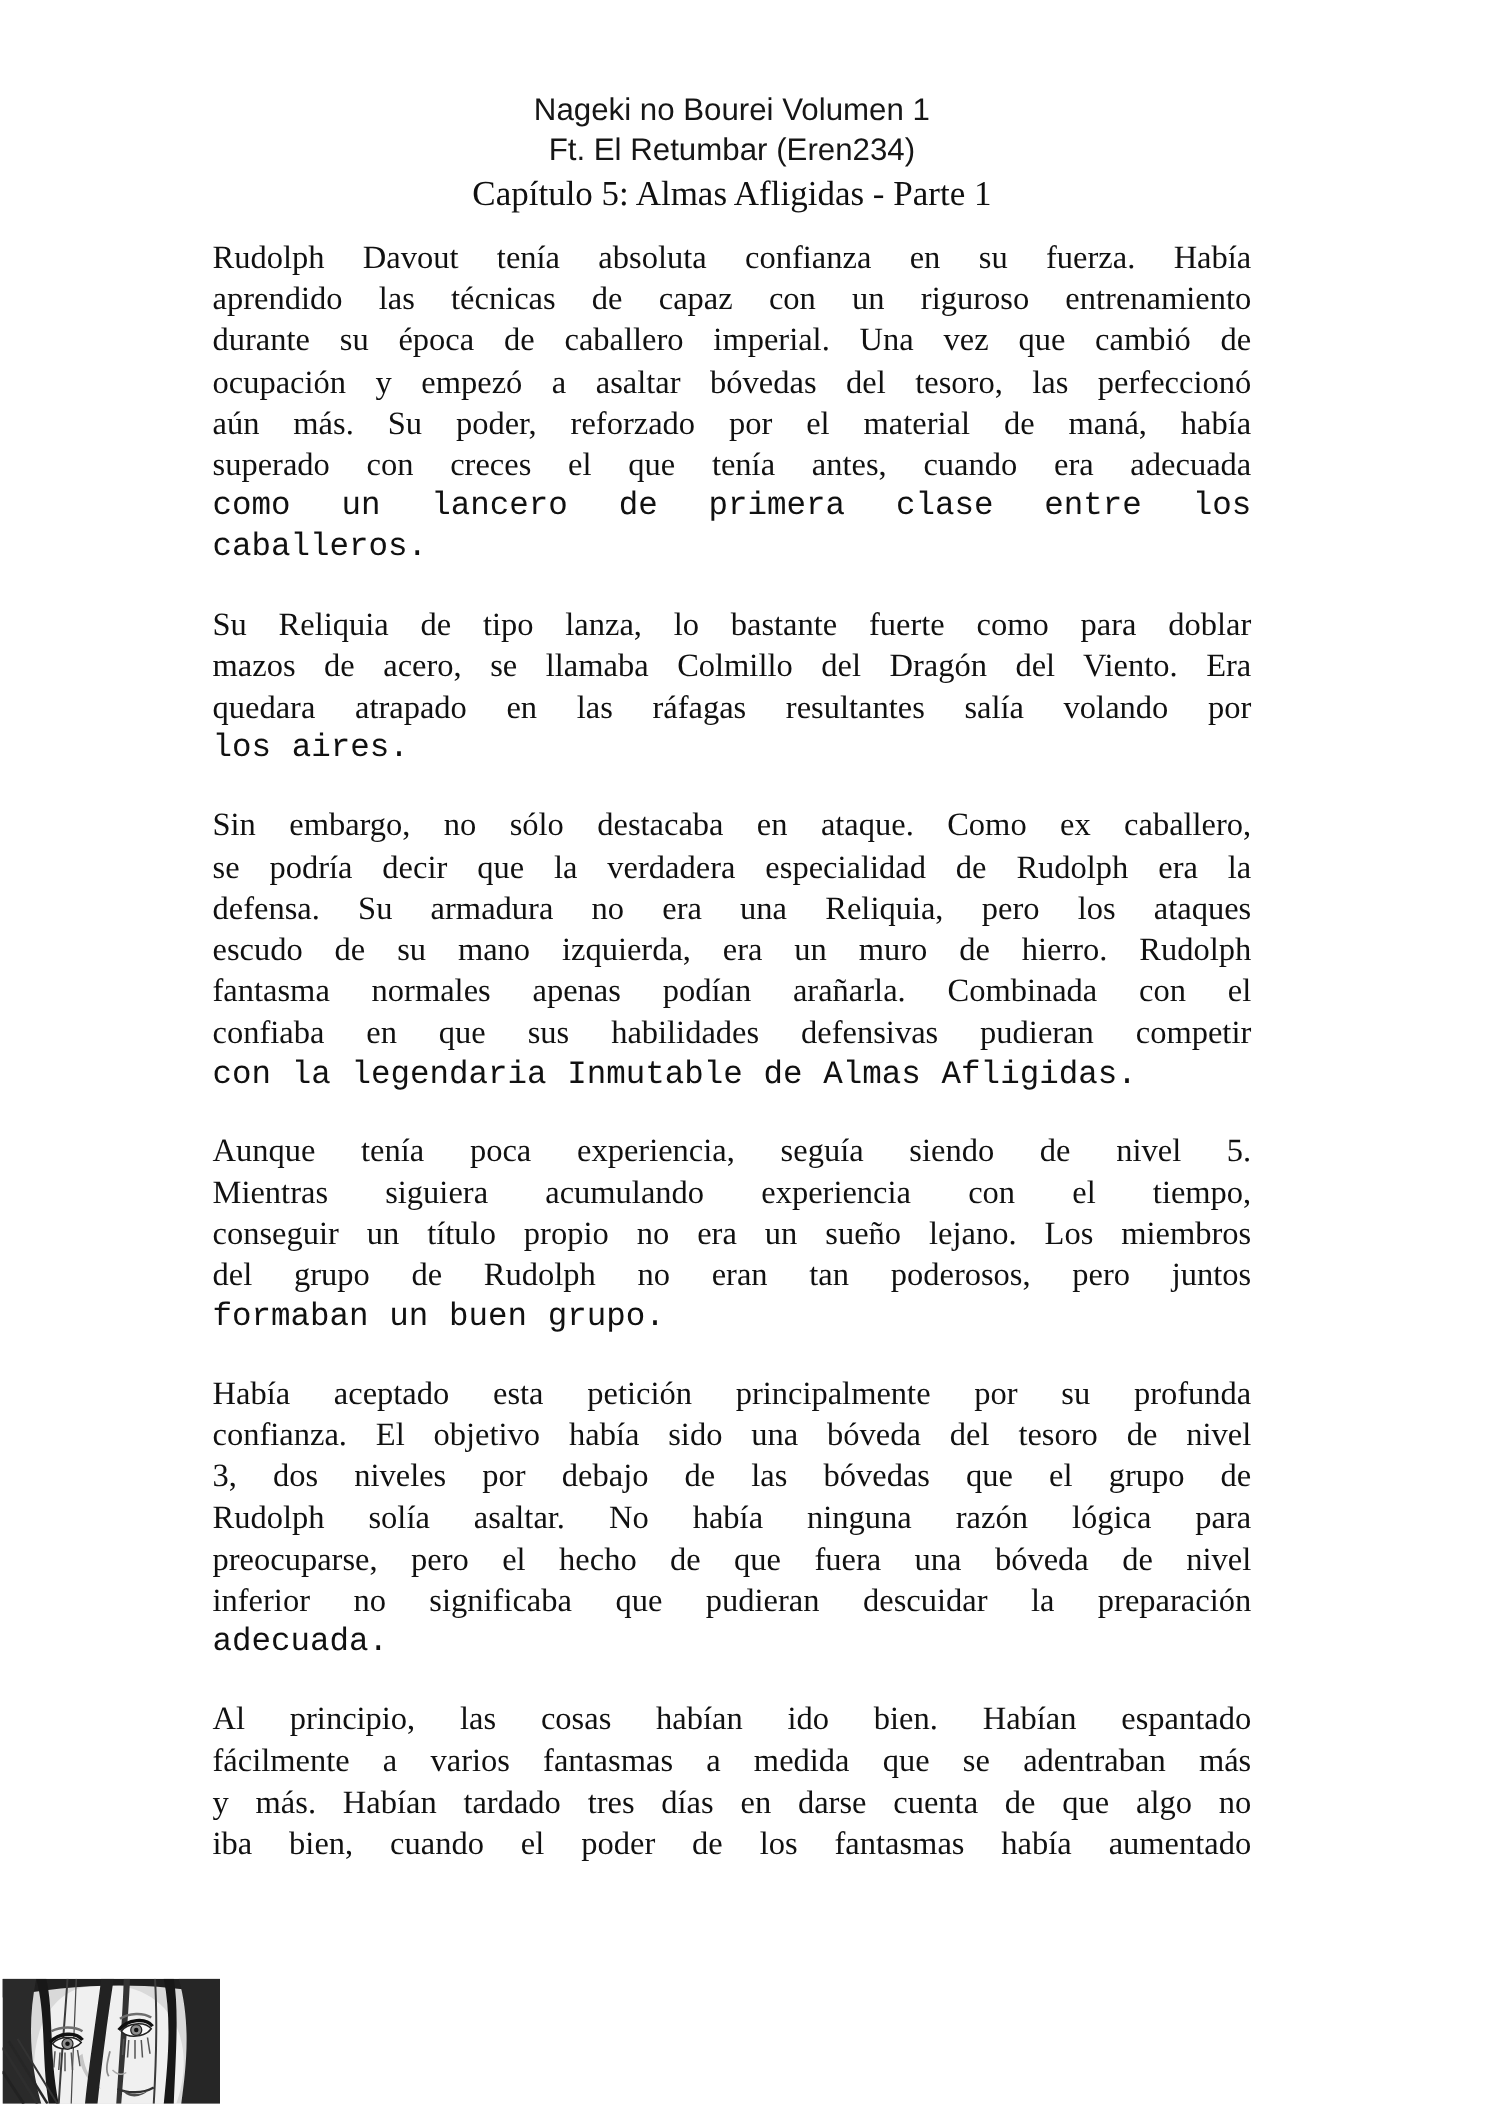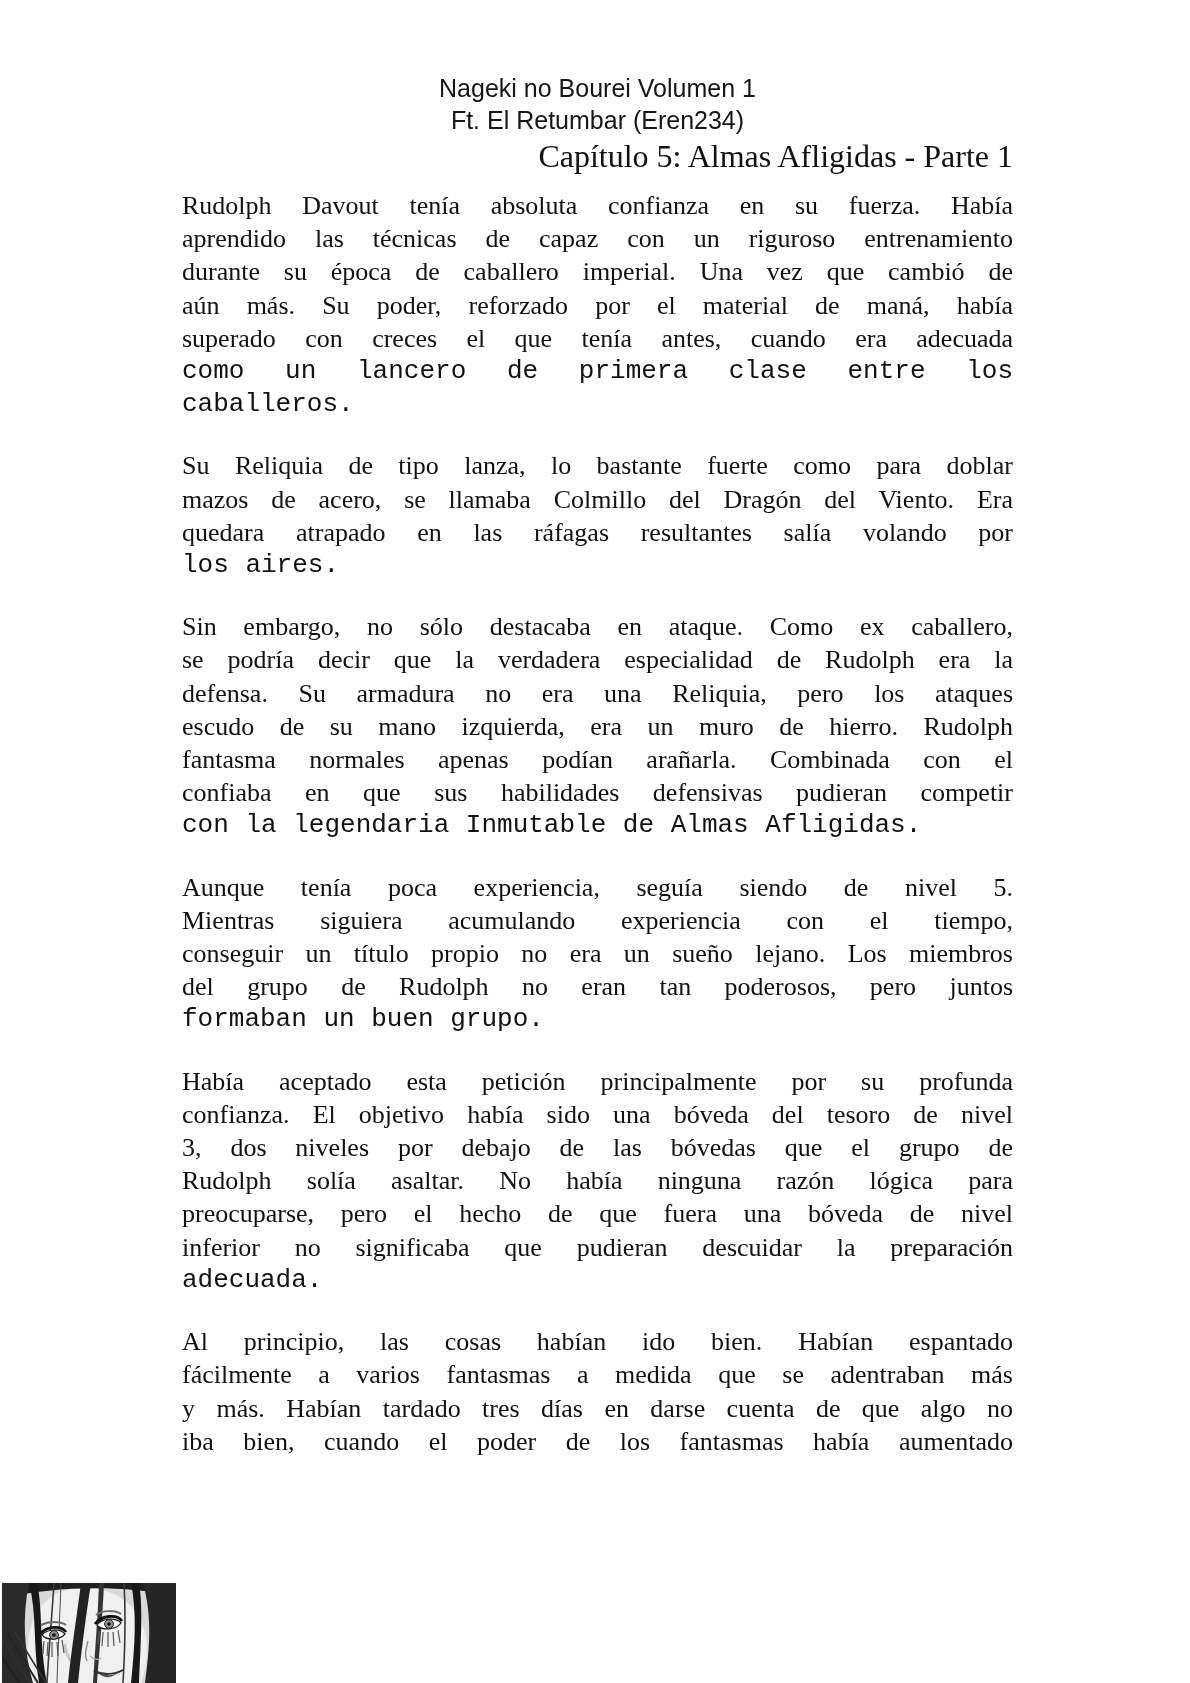--- a/index.html
+++ b/index.html
@@ -7,38 +7,38 @@
   body {
     width: 1190px;
     height: 1683px;
     position: relative;
     overflow: hidden;
     font-family: "Liberation Serif", serif;
     color: #111111;
   }
   .content {
     position: absolute;
-    left: 182px;
+    left: 170px;
     top: 0;
     width: 831px;
   }
   .doc-header {
     padding-top: 72px;
     text-align: center;
     font-family: "Liberation Sans", sans-serif;
     font-size: 25px;
     line-height: 32px;
     color: #161616;
   }
   .chapter-title {
     margin-top: 3px;
-    font-size: 32px;
+    font-size: 28px;
     line-height: 34px;
     font-weight: normal;
-    text-align: right;
+    text-align: center;
     color: #101010;
   }
   .para {
     margin-top: 28px;
     font-size: 26px;
     line-height: 33.2px;
   }
   #paragraphs .para:first-child { margin-top: 16px; }
   .line {
     text-align: justify;
@@ -65,20 +65,21 @@
   <div class="doc-header">
     <div>Nageki no Bourei Volumen 1</div>
     <div>Ft. El Retumbar (Eren234)</div>
   </div>
   <div class="chapter-title">Capítulo 5: Almas Afligidas - Parte 1</div>
   <div id="paragraphs">
       <div class="para">
         <div class="line">Rudolph Davout tenía absoluta confianza en su fuerza. Había</div>
         <div class="line">aprendido las técnicas de capaz con un riguroso entrenamiento</div>
         <div class="line">durante su época de caballero imperial. Una vez que cambió de</div>
+        <div class="line">ocupación y empezó a asaltar bóvedas del tesoro, las perfeccionó</div>
         <div class="line">aún más. Su poder, reforzado por el material de maná, había</div>
         <div class="line">superado con creces el que tenía antes, cuando era adecuada</div>
         <div class="line last">como un lancero de primera clase entre los caballeros.</div>
       </div>
       <div class="para">
         <div class="line">Su Reliquia de tipo lanza, lo bastante fuerte como para doblar</div>
         <div class="line">mazos de acero, se llamaba Colmillo del Dragón del Viento. Era</div>
         <div class="line">quedara atrapado en las ráfagas resultantes salía volando por</div>
         <div class="line last">los aires.</div>
       </div>

